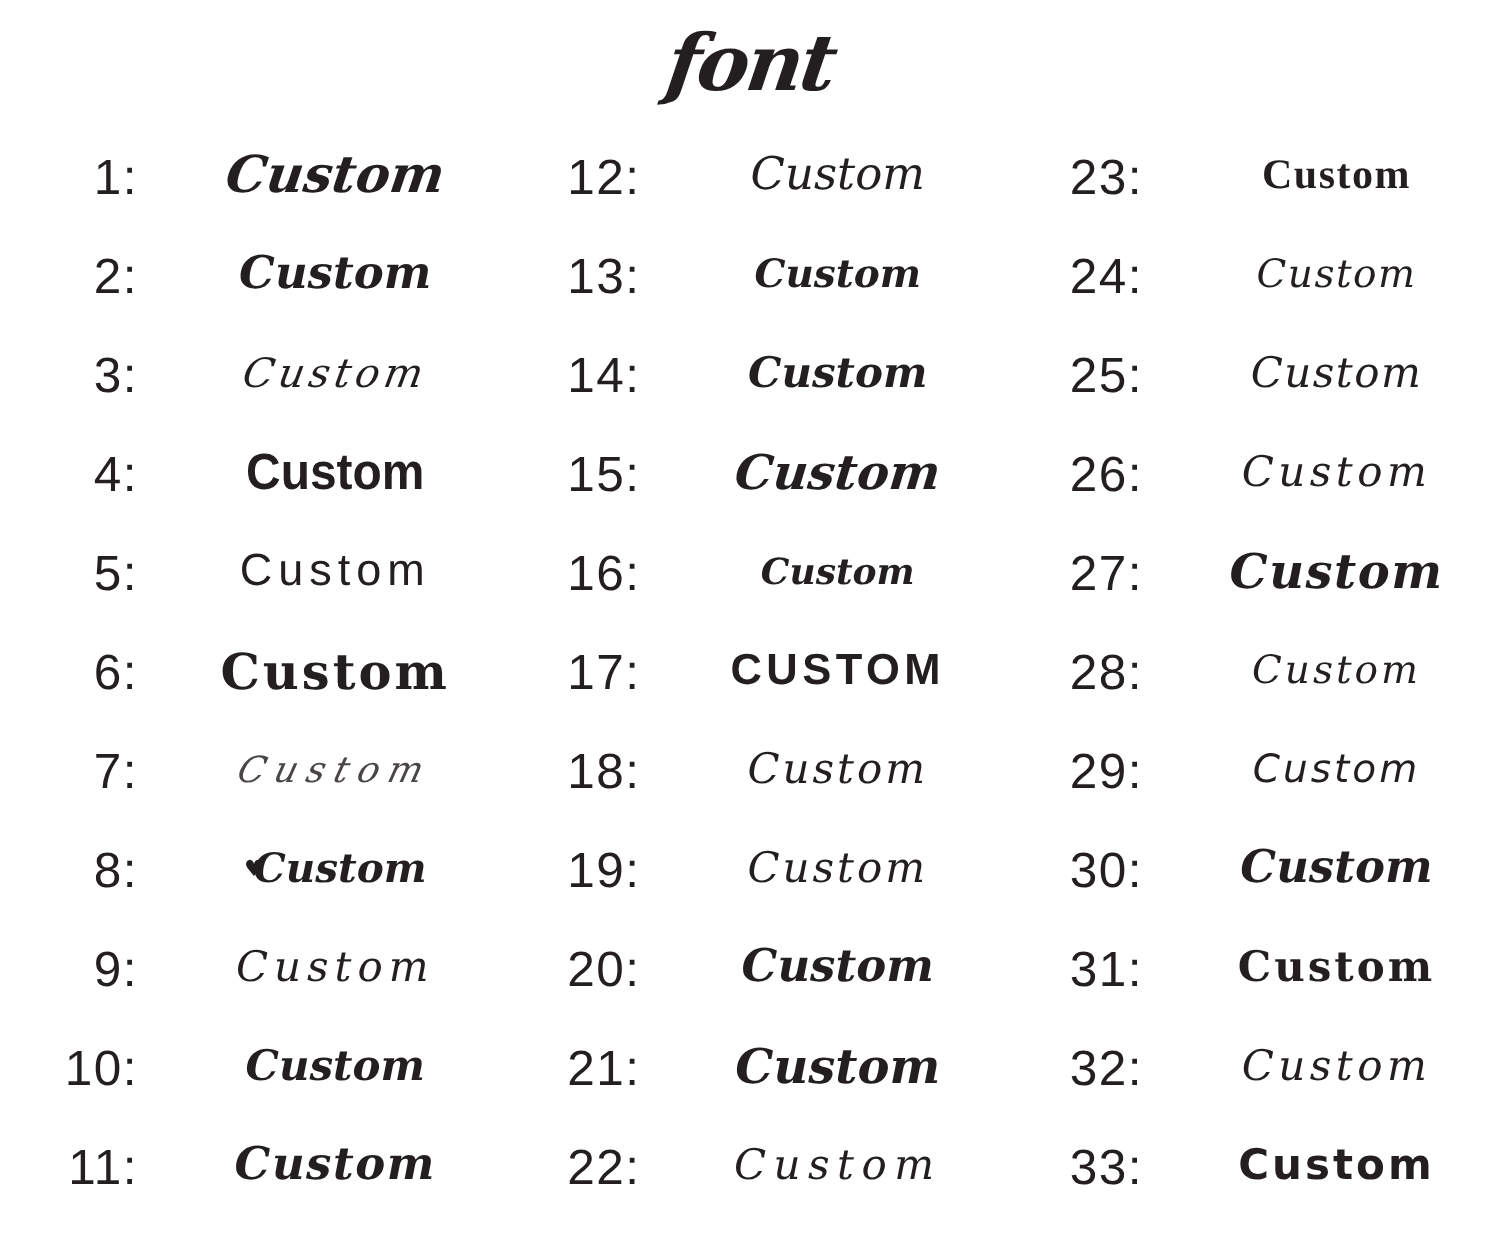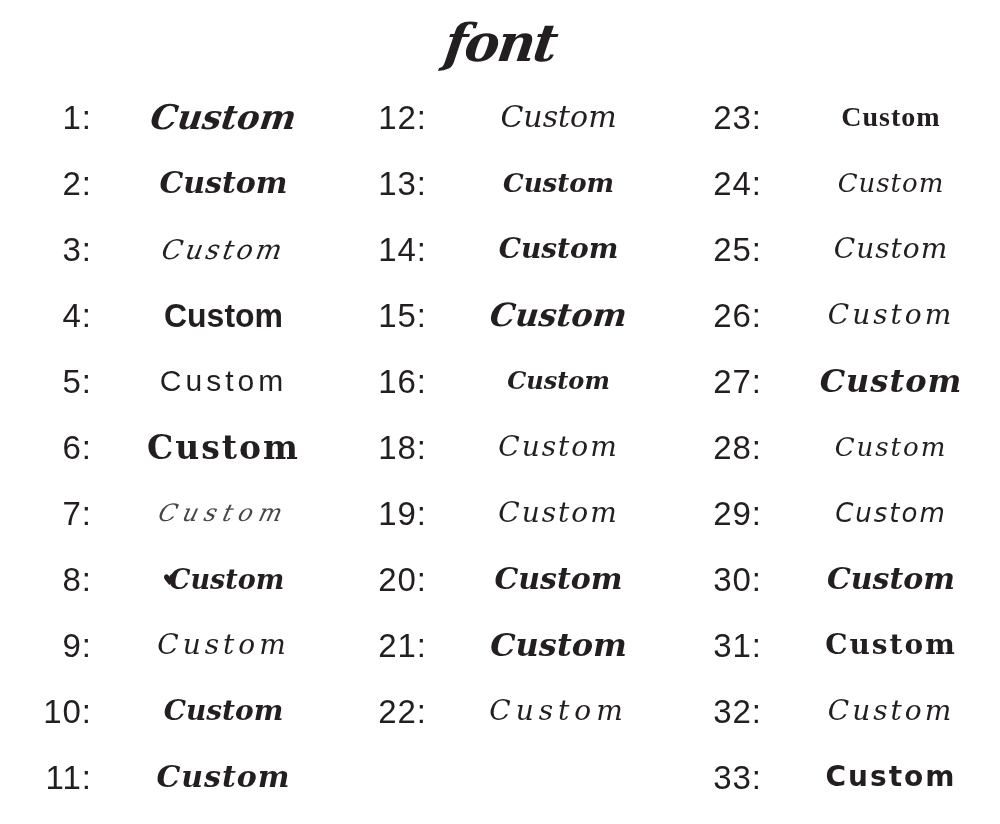--- a/index.html
+++ b/index.html
@@ -149,20 +149,24 @@
   <div class="font-row">
     <span class="num">15:</span>
     <span class="sample s15">Custom</span>
   </div>
 
   <div class="font-row">
     <span class="num">16:</span>
     <span class="sample s16">Custom</span>
   </div>
 
+  <div class="font-row">
+    <span class="num">17:</span>
+    <span class="sample s17">CUSTOM</span>
+  </div>
 
   <div class="font-row">
     <span class="num">18:</span>
     <span class="sample s18">Custom</span>
   </div>
 
   <div class="font-row">
     <span class="num">19:</span>
     <span class="sample s19">Custom</span>
   </div>

